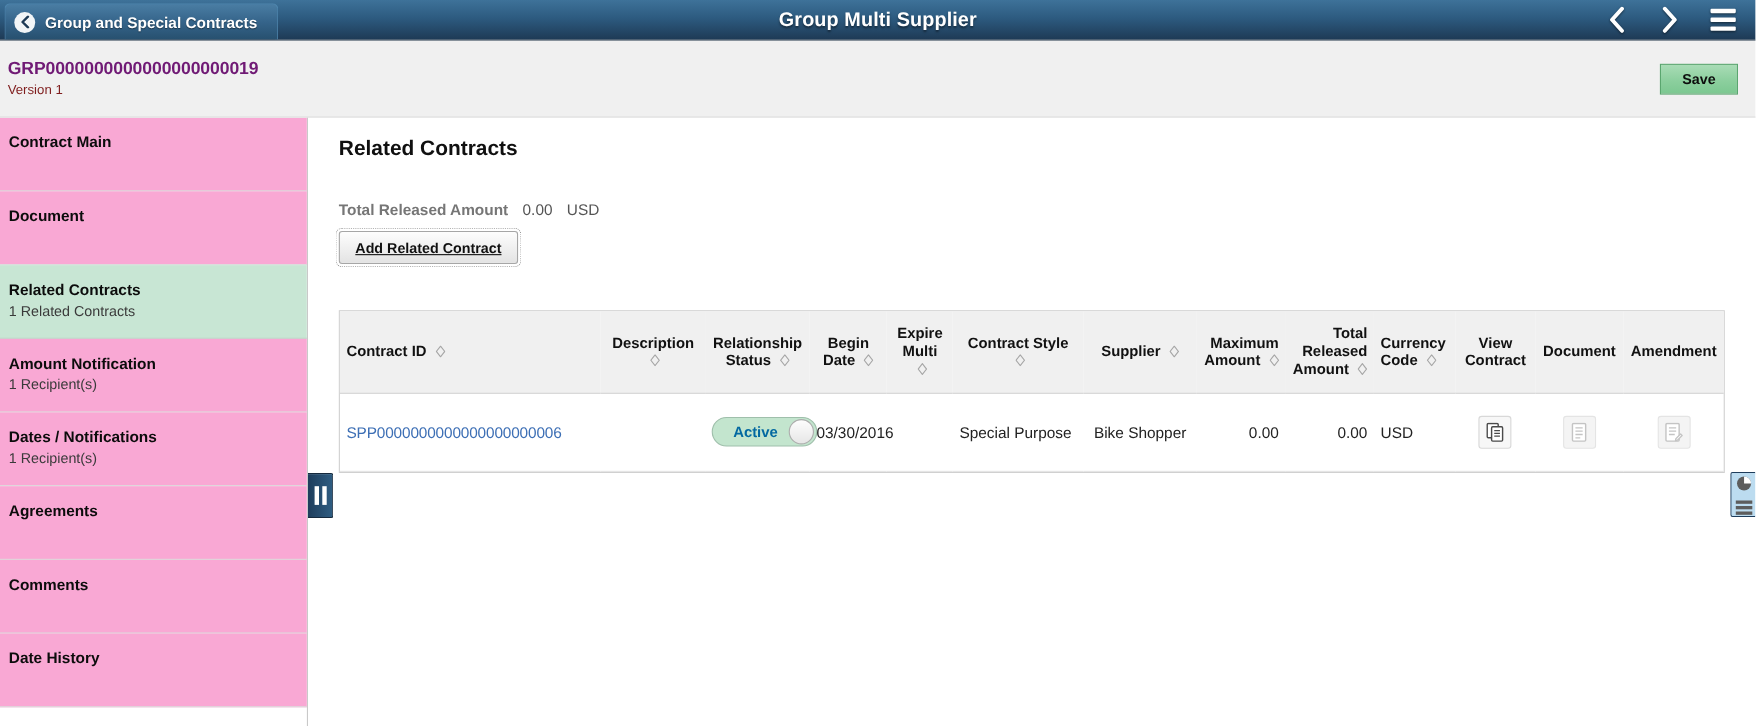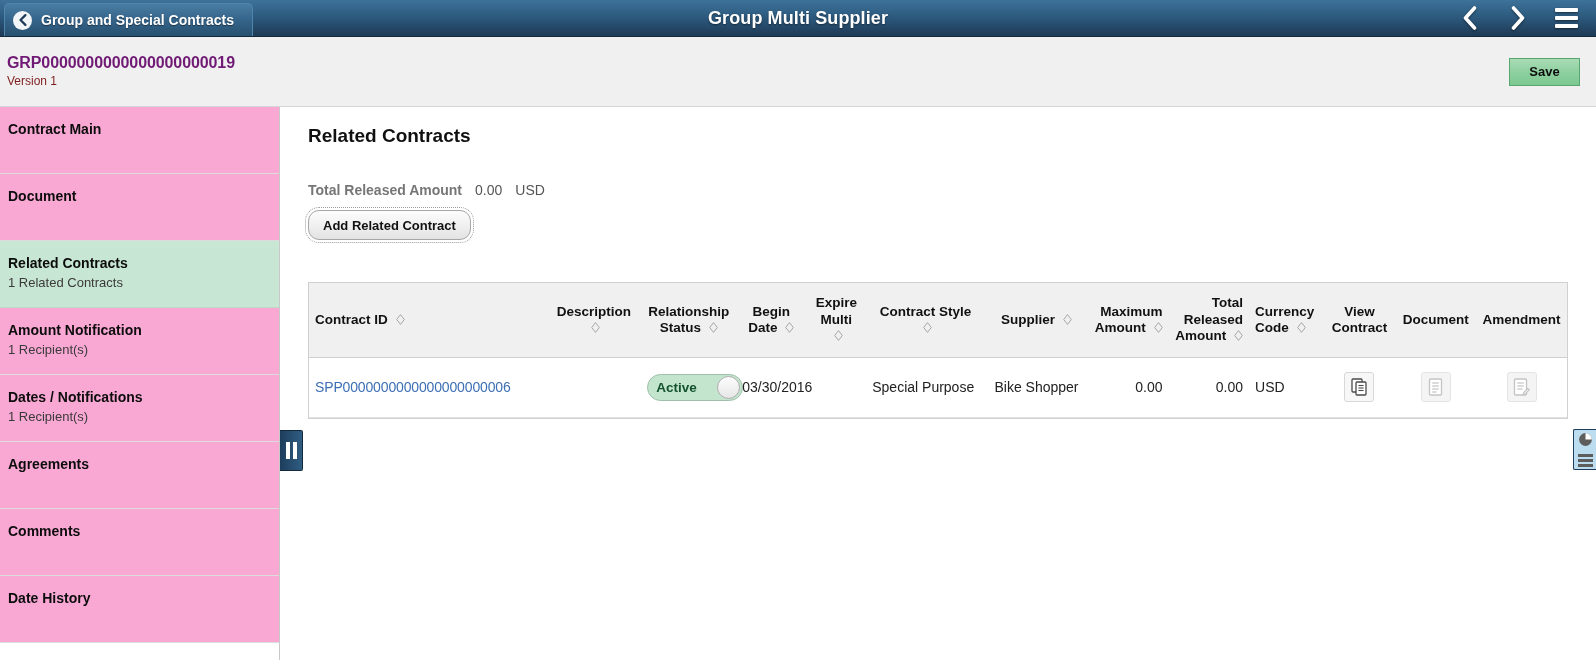--- a/index.html
+++ b/index.html
@@ -207,28 +207,29 @@
   .total-label { color: #767676; font-weight: bold; }
   .total-value { color: #555; }
   .total-curr  { color: #555; }
 
   .add-btn {
     margin: 12px 8px 0 28px;
     height: 30px;
     padding: 0 14px;
     background: linear-gradient(to bottom, #fdfdfd 0%, #efefef 55%, #e3e3e3 100%);
     border: 1px solid #a6a6a6;
-    border-radius: 11px;
+    border-radius: 3px;
     outline: 1px dotted #9a9a9a;
     outline-offset: 2px;
     font-family: "Liberation Sans", sans-serif;
     font-size: 13px;
     font-weight: bold;
     color: #111;
     cursor: pointer;
+    text-decoration: underline;
   }
 
   
   .table-wrap {
     margin: 42px 28px 0 28px;
     border: 1px solid #d0d0d0;
     border-bottom: 1px solid #d0d0d0;
     background: #fff;
   }
   table.grid { width: 100%; border-collapse: collapse; table-layout: fixed; }
@@ -263,21 +264,21 @@
   th.c-style   { width: 115px; text-align: center; }
   th.c-supp    { width: 100px; text-align: center; }
   th.c-max     { width: 78px;  text-align: right; padding-right: 10px; }
   th.c-rel-amt { width: 78px;  text-align: right; padding-right: 10px; }
   th.c-curr    { width: 72px;  text-align: left; }
   th.c-view    { width: 70px;  text-align: center; }
   th.c-doc     { width: 78px;  text-align: center; }
   th.c-amend   { width: 88px;  text-align: center; }
 
   table.grid tbody td {
-    height: 60px;
+    height: 71px;
     font-size: 14px;
     color: #222;
     padding: 12px 6px;
     vertical-align: middle;
     border-bottom: 1px solid #e3e3e3;
   }
   td.d-id    { text-align: left; padding-left: 10px; }
   td.d-desc  { text-align: center; }
   td.d-rel   { text-align: center; }
   td.d-begin { text-align: center; }
@@ -305,24 +306,24 @@
     width: 96px;
     height: 27px;
     background: #c3e5ce;
     border: 1px solid #9fbfab;
     border-radius: 14px;
     cursor: pointer;
     padding: 0 2px 0 0;
   }
   .toggle .tg-label {
     flex: 1 1 auto;
-    text-align: left;
+    text-align: center;
     font-size: 13.5px;
     font-weight: bold;
-    color: #14532d;
+    color: #0369a1;
     padding-left: 8px;
   }
   .toggle .tg-knob {
     width: 23px; height: 23px;
     border-radius: 50%;
     background: linear-gradient(to bottom, #fdfdfd, #e6e6e6);
     border: 1px solid #adadad;
     flex: 0 0 auto;
   }
 

